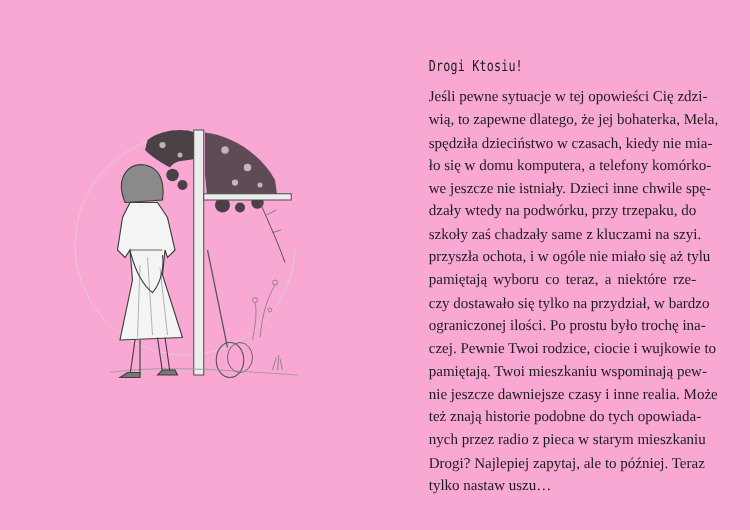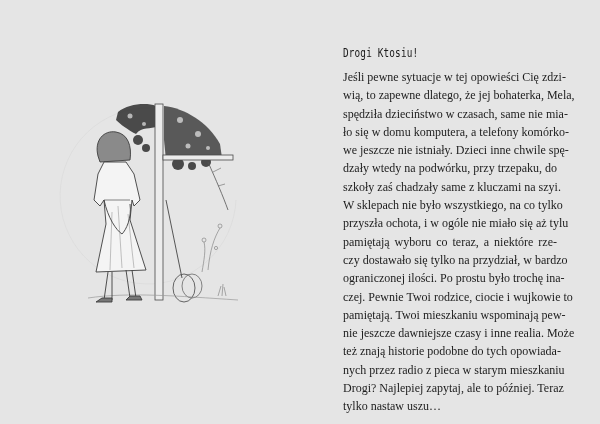--- a/index.html
+++ b/index.html
@@ -1,17 +1,17 @@
 <!DOCTYPE html>
 <html><head>
 <meta charset="utf-8">
 <style>
   html, body { margin: 0; padding: 0; background: #ffffff; }
   body { width: 600px; height: 424px; position: relative; overflow: hidden; }
-  .page-spread { position: absolute; inset: 0; background: #e5e5e5; }
+  .page-spread { position: absolute; inset: 0; background: #f9a8d4; }
   .illustration { position: absolute; left: 58px; top: 100px; width: 185px; height: 210px; }
   .illustration svg { width: 100%; height: 100%; display: block; }
   .text-column { position: absolute; left: 343px; top: 44px; width: 214px; }
   .heading {
     font-family: "DejaVu Sans Mono", monospace;
     font-size: 12px; letter-spacing: 0.2px; color: #1a1a1a;
     transform: scaleX(0.78); transform-origin: left center;
     margin: 0 0 6px 0; font-weight: normal; height: 18px; line-height: 18px;
   }
   .body-lines { margin: 0; padding: 0; list-style: none; }
@@ -92,26 +92,25 @@
         <path d="M68 200 L84 200 L82 196 L72 196 Z" fill="#777"></path>
       </g>
     </svg>
   </div>
 
   <div class="text-column">
     <h2 class="heading">Drogi Ktosiu!</h2>
     <div class="body-lines">
       <span class="body-line">Jeśli pewne sytuacje w tej opowieści Cię zdzi-</span>
       <span class="body-line">wią, to zapewne dlatego, że jej bohaterka, Mela,</span>
-      <span class="body-line">spędziła dzieciństwo w czasach, same nie mia-</span>
+      <span class="body-line">spędziła dzieciństwo w czasach, kiedy nie mia-</span>
       <span class="body-line">ło się w domu komputera, a telefony komórko-</span>
       <span class="body-line">we jeszcze nie istniały. Dzieci inne chwile spę-</span>
       <span class="body-line">dzały wtedy na podwórku, przy trzepaku, do</span>
       <span class="body-line">szkoły zaś chadzały same z kluczami na szyi.</span>
-      <span class="body-line">W sklepach nie było wszystkiego, na co tylko</span>
       <span class="body-line">przyszła ochota, i w ogóle nie miało się aż tylu</span>
       <span class="body-line">pamiętają wyboru co teraz, a niektóre rze-</span>
       <span class="body-line">czy dostawało się tylko na przydział, w bardzo</span>
       <span class="body-line">ograniczonej ilości. Po prostu było trochę ina-</span>
       <span class="body-line">czej. Pewnie Twoi rodzice, ciocie i wujkowie to</span>
       <span class="body-line">pamiętają. Twoi mieszkaniu wspominają pew-</span>
       <span class="body-line">nie jeszcze dawniejsze czasy i inne realia. Może</span>
       <span class="body-line">też znają historie podobne do tych opowiada-</span>
       <span class="body-line">nych przez radio z pieca w starym mieszkaniu</span>
       <span class="body-line">Drogi? Najlepiej zapytaj, ale to później. Teraz</span>

